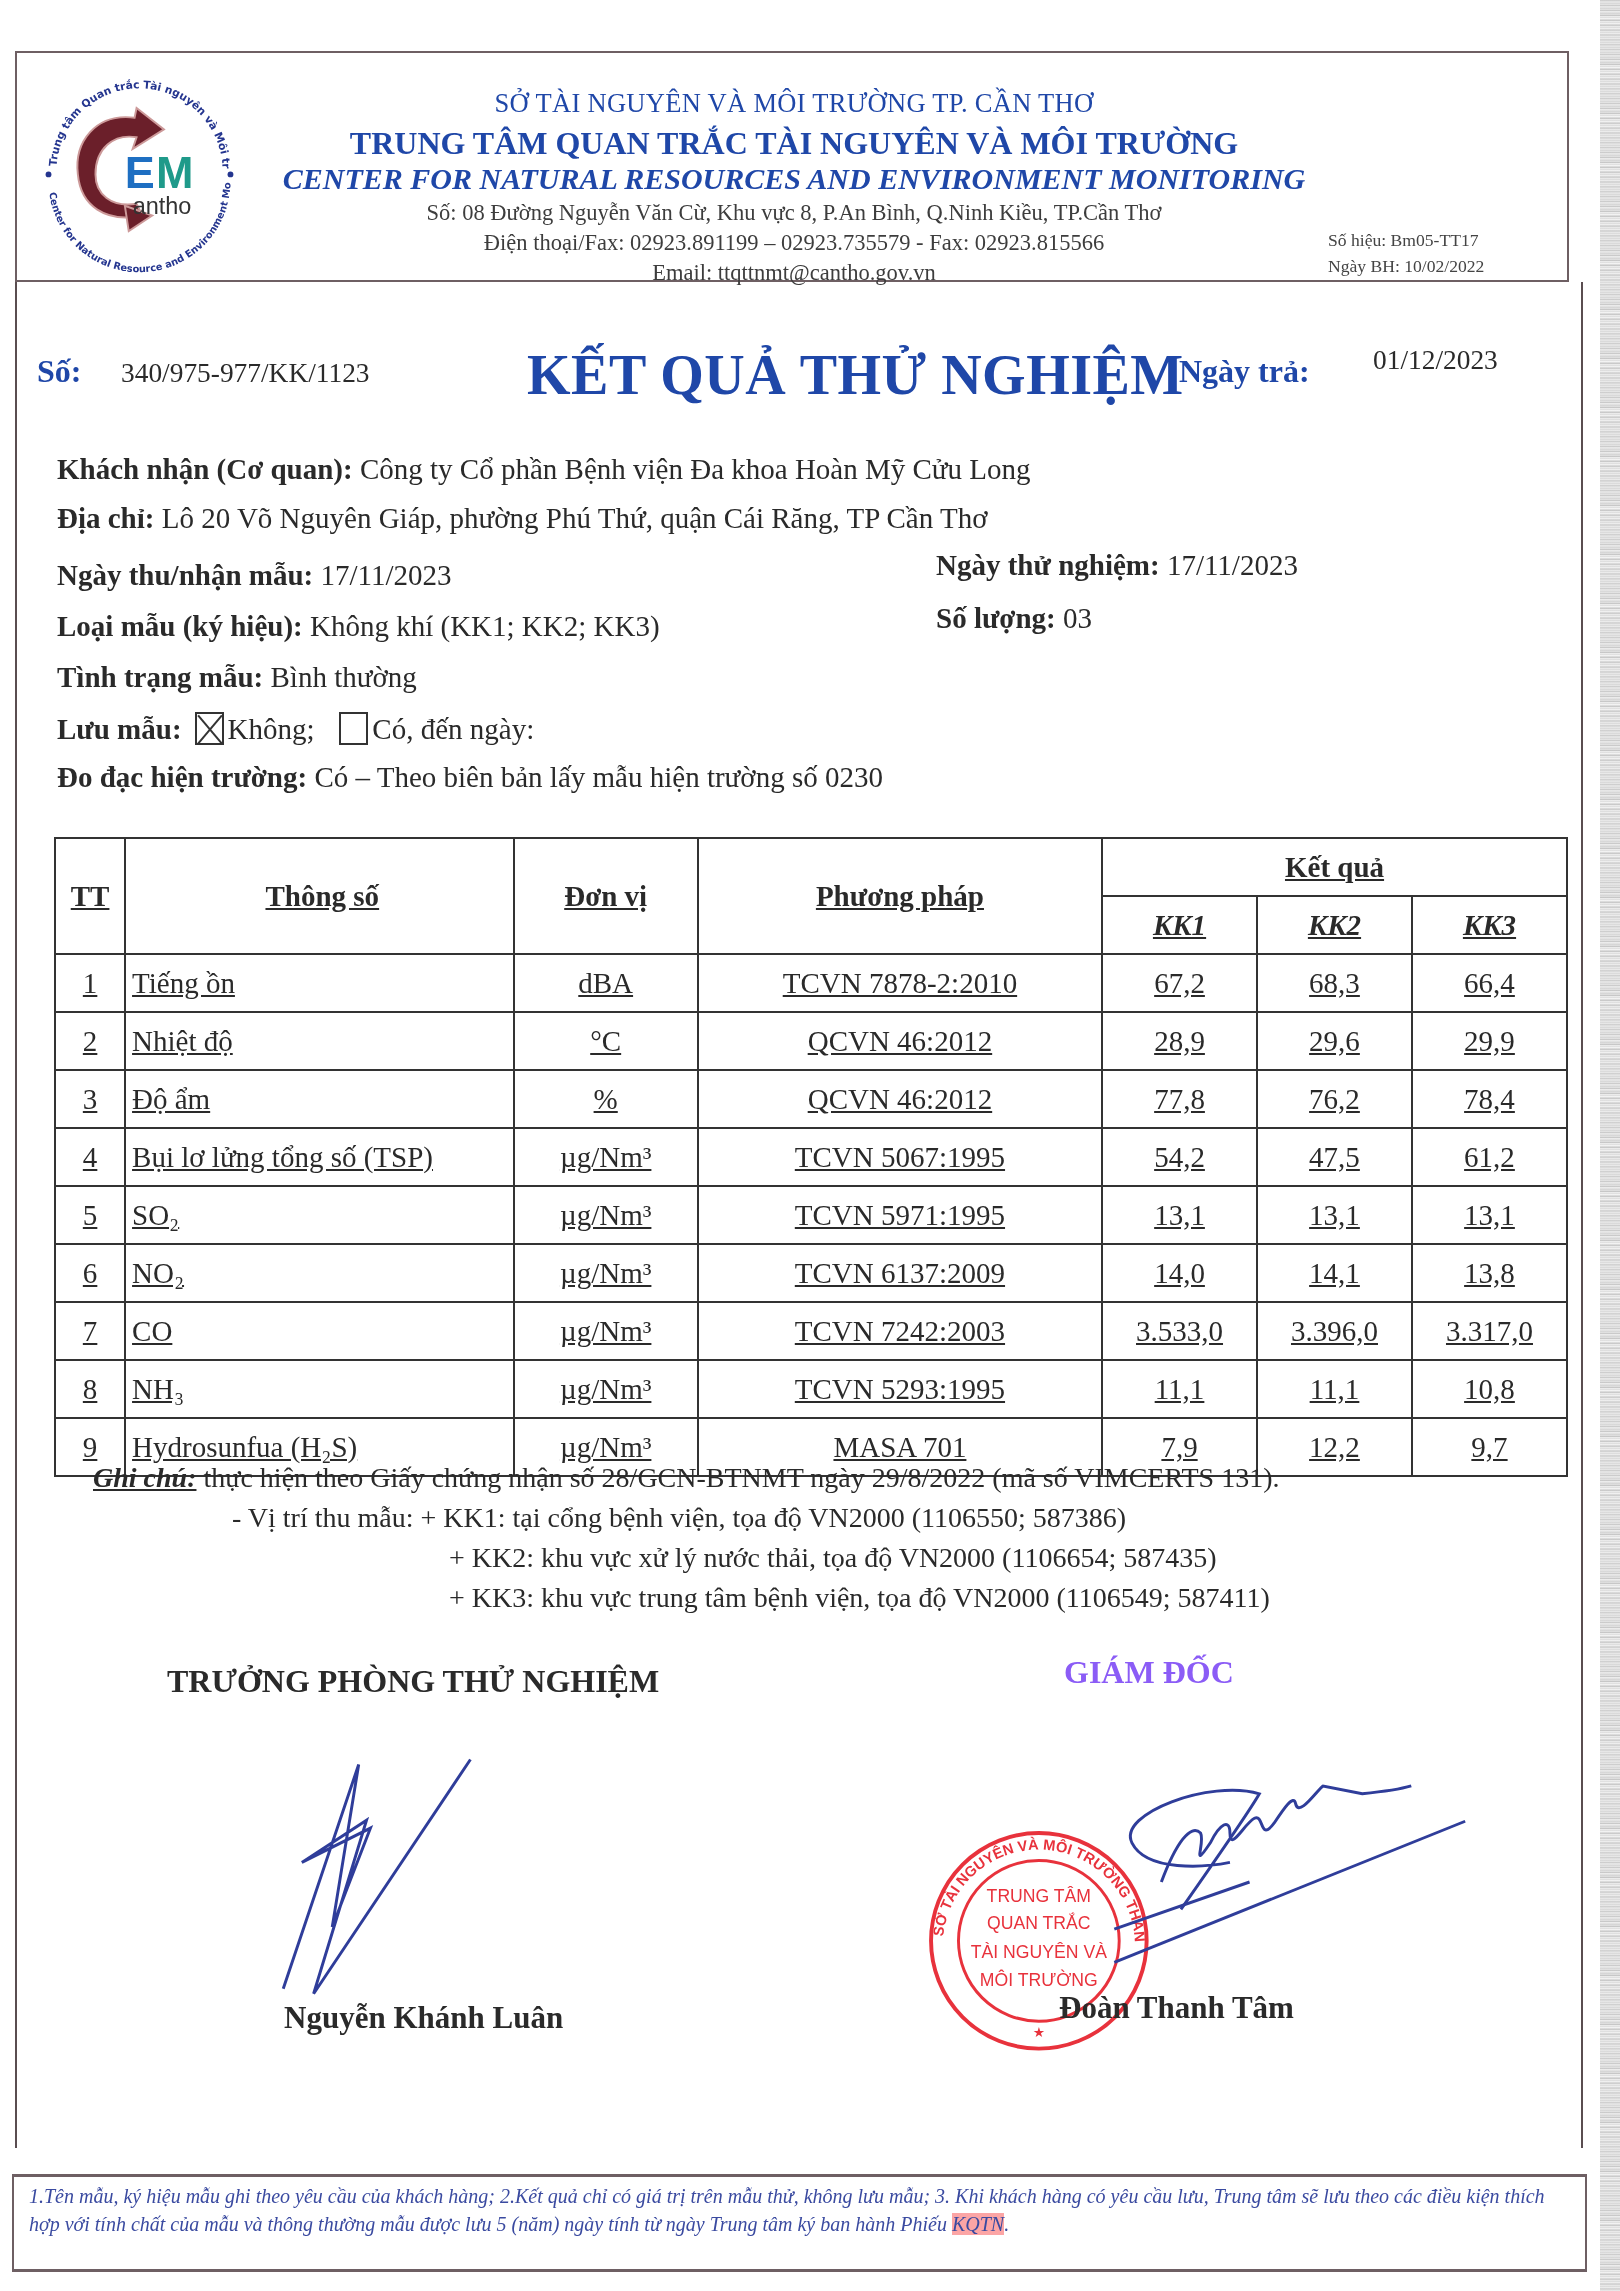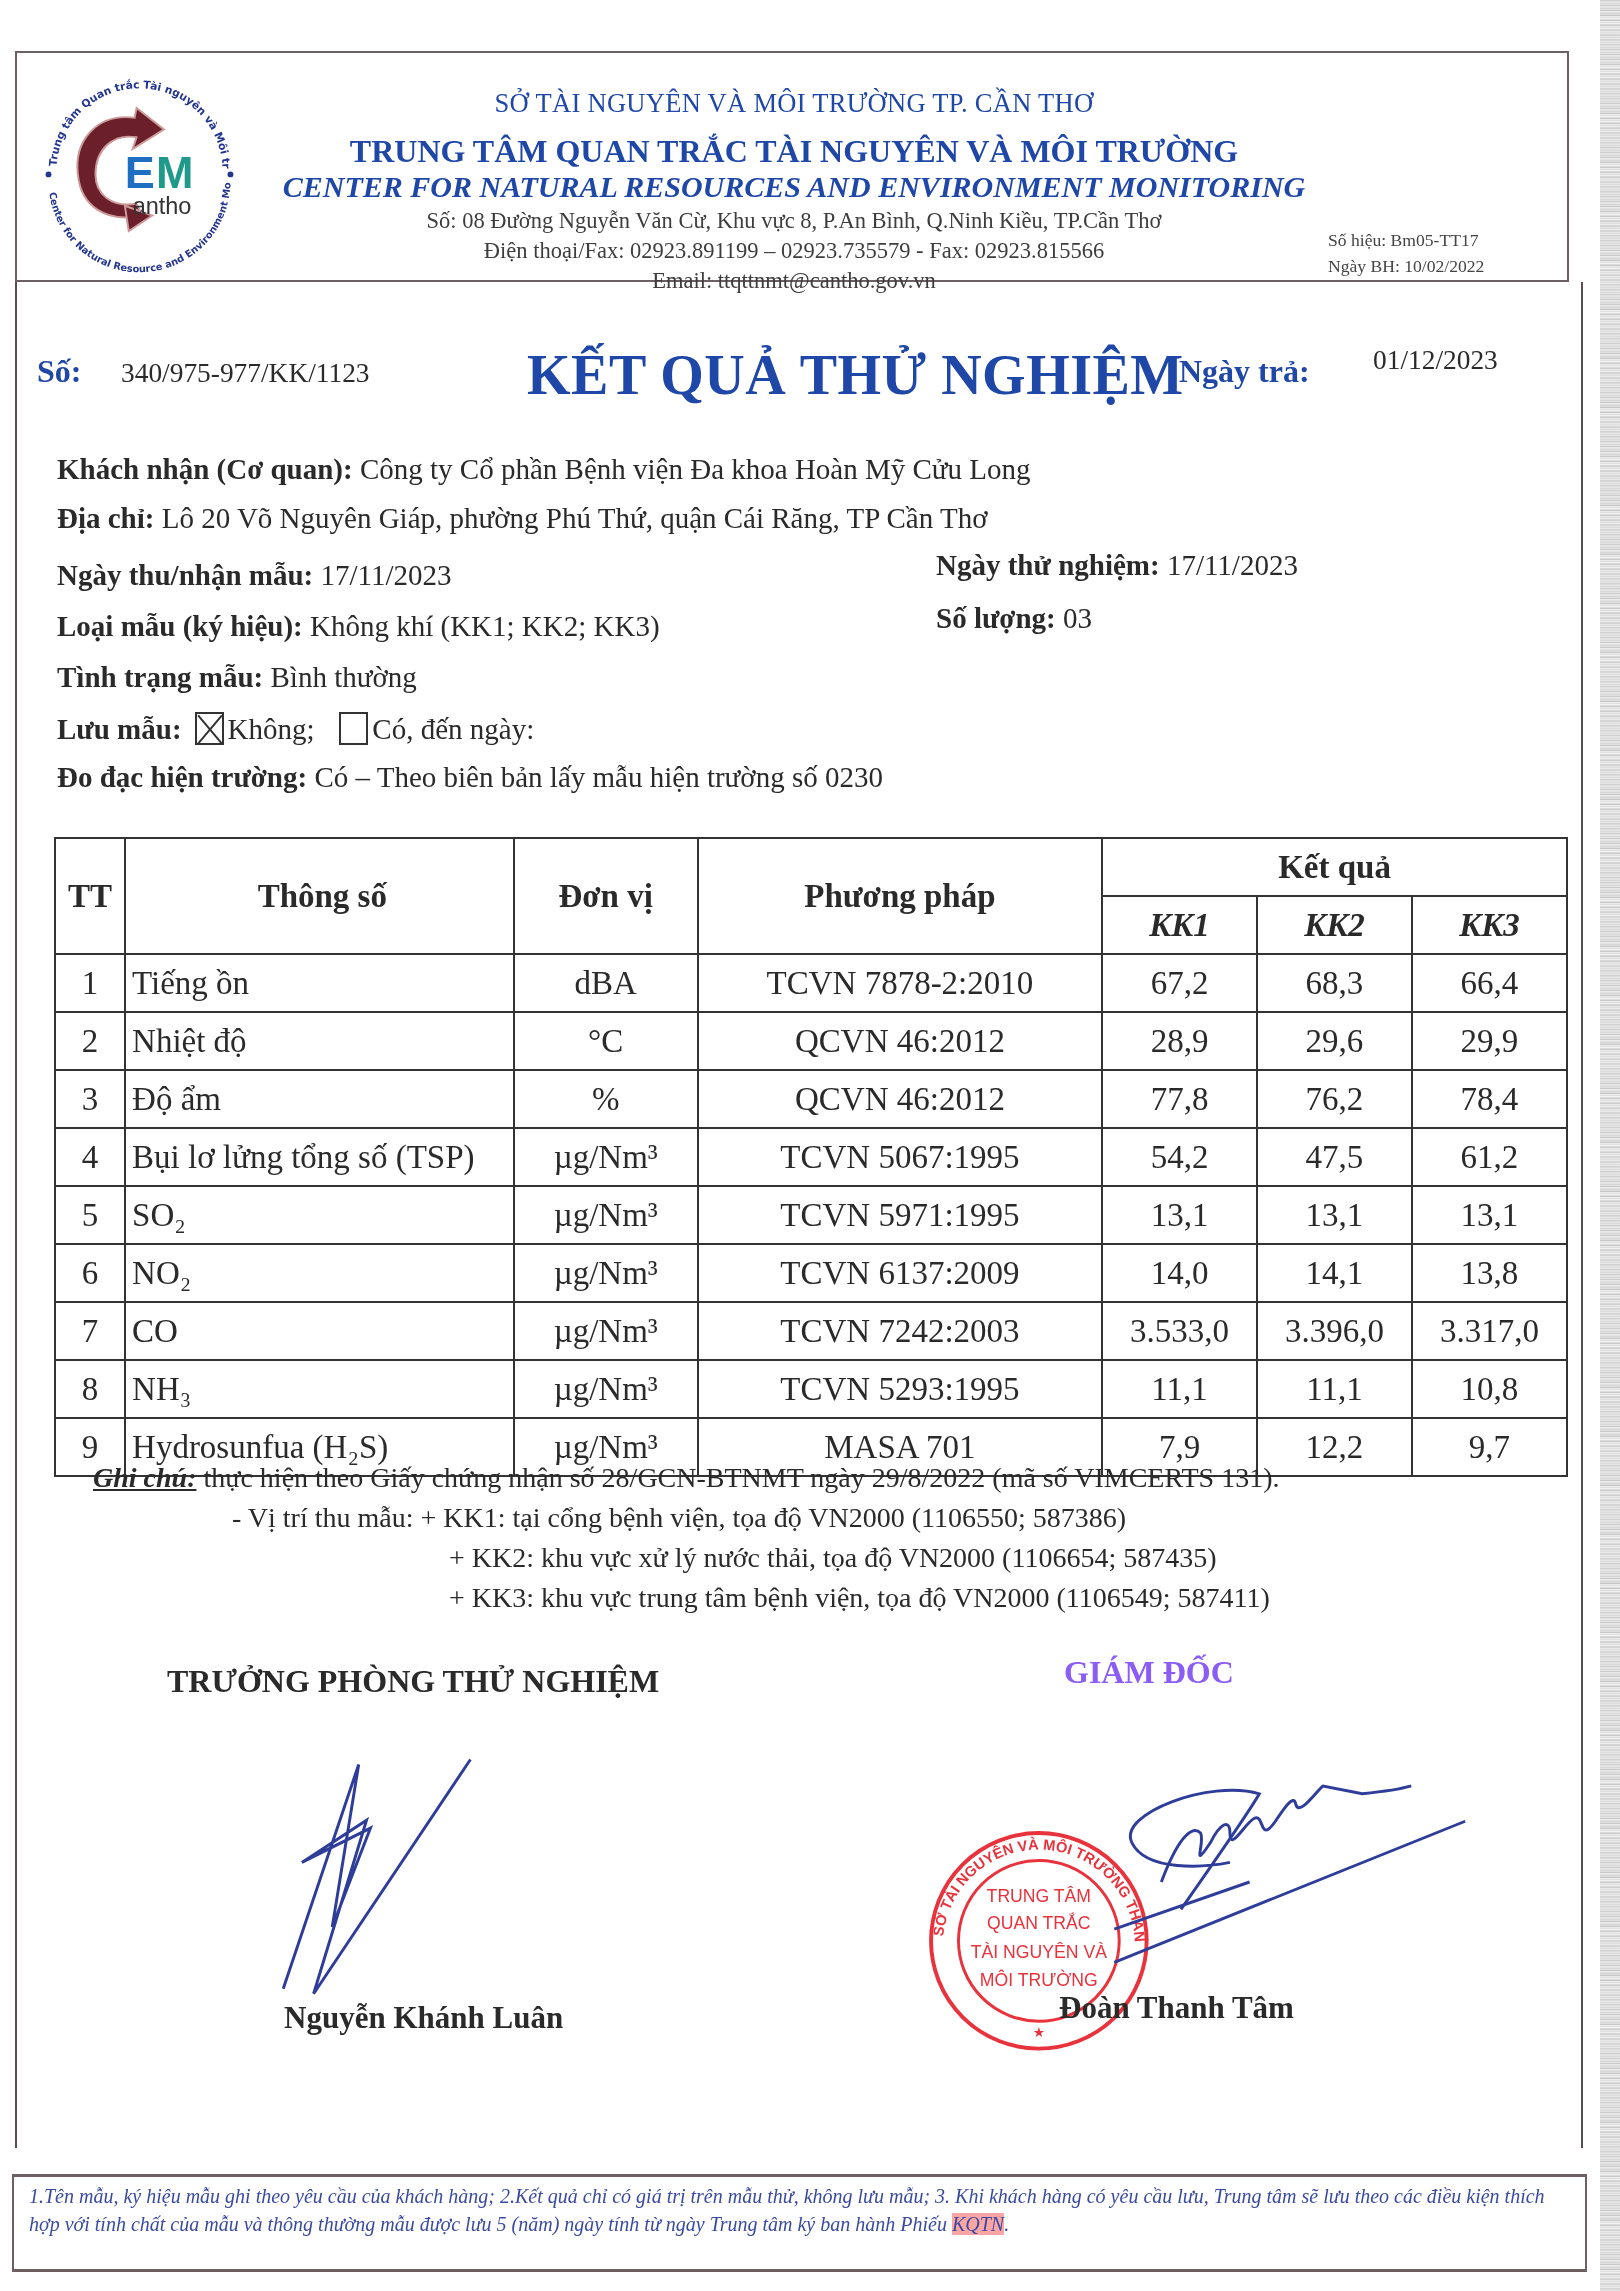--- a/index.html
+++ b/index.html
@@ -8,21 +8,21 @@
 
   .scan-strip { position: absolute; left: 1600px; top: 0; width: 20.6px; height: 2292px;
     background: repeating-linear-gradient(0deg, #cfcfcf 0px, #e9e9e9 2px, #bdbdbd 2.9px, #f2f2f2 4.9px); opacity: .85; }
 
   
   .header-frame { position: absolute; left: 14.7px; top: 51px; width: 1554px; height: 231px;
     border: 2.9px solid #6e5f63; box-sizing: border-box; }
   .logo { position: absolute; left: 27.4px; top: 59px; width: 225px; height: 225px; }
   .header-text { position: absolute; left: 255px; top: 88px; width: 1078px; text-align: center; }
   .h-line1 { font-size: 26.5px; color: #1f47a8; letter-spacing: 0.3px; }
-  .h-line2 { font-size: 32px; font-weight: bold; color: #1f47a8; margin-top: 14px; }
+  .h-line2 { font-size: 32px; font-weight: bold; color: #1f47a8; margin-top: 6px; }
   .h-line3 { font-size: 30px; font-weight: bold; font-style: italic; color: #1f47a8; margin-top: 0px; }
   .h-line4, .h-line5, .h-line6 { font-size: 22.5px; color: #3d3d3d; margin-top: 3.9px; }
   .form-code { position: absolute; left: 1328px; top: 228px; font-size: 17.6px; color: #444; line-height: 25.5px; }
 
   
   .main-frame { position: absolute; left: 14.7px; top: 282px; width: 1568px; height: 1866px;
     border-left: 2.9px solid #5a4d50; border-right: 2.9px solid #5a4d50; box-sizing: border-box; }
   .footer-frame { position: absolute; left: 11.8px; top: 2174px; width: 1575px; height: 98px;
     border-top: 3.9px solid #6e5f63; border-bottom: 3.9px solid #6e5f63; border-left: 2px solid #6e5f63; border-right: 2px solid #6e5f63; box-sizing: border-box; }
 
@@ -34,21 +34,21 @@
   .return-date { position: absolute; left: 1336px; top: 2px; font-size: 27.4px; }
 
   .info { position: absolute; left: 57px; font-size: 29px; color: #2a2a2a; white-space: nowrap; }
   .info b { font-weight: bold; }
   .checkbox { display: inline-block; width: 29px; height: 33px; border: 2px solid #333; vertical-align: -5.9px; margin: 0 3.9px 0 5.9px; position: relative; box-sizing: border-box; }
   .checkbox.x::before, .checkbox.x::after { content: ""; position: absolute; left: 50%; top: -2.9px; width: 2px; height: 37px; background: #333; }
   .checkbox.x::before { transform: rotate(40deg); }
   .checkbox.x::after { transform: rotate(-40deg); }
 
   
-  table.results { position: absolute; left: 54px; top: 837px; width: 1514px; border-collapse: collapse; font-size: 33px; }
+  table.results { position: absolute; left: 54px; top: 837px; width: 1514px; border-collapse: collapse; font-size: 29px; text-decoration: underline; }
   table.results td, table.results th { border: 2px solid #333; padding: 0; height: 56px; }
   table.results th { font-weight: bold; }
   .c-tt { width: 65px; text-align: center; }
   .c-param { width: 363px; text-align: left; padding-left: 5.9px !important; }
   .c-unit { width: 174px; text-align: center; }
   .c-method { width: 384px; text-align: center; }
   .c-val { width: 146px; text-align: center; }
   .kk { font-style: italic; }
   th.param-h { text-align: center; }
 

